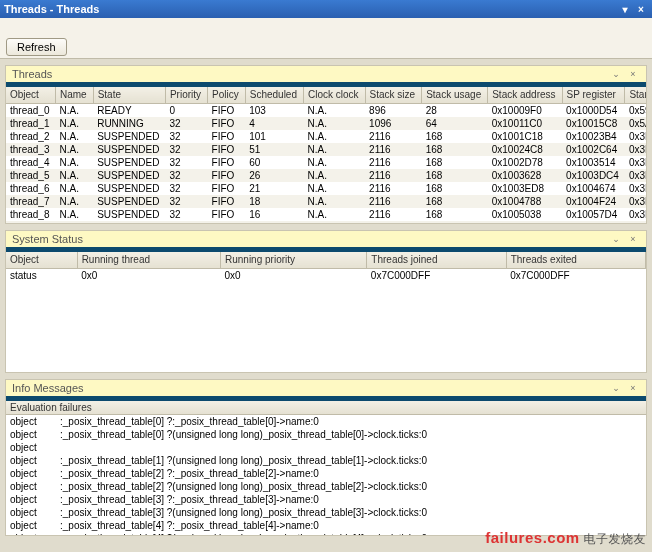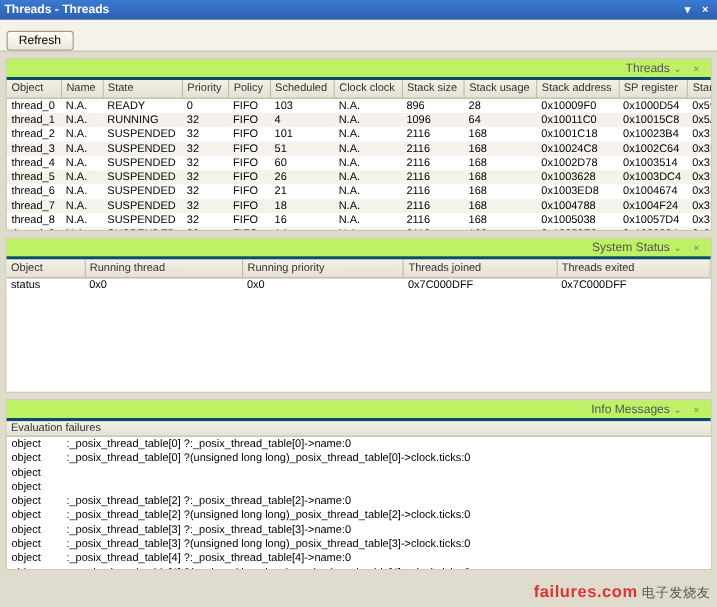--- a/index.html
+++ b/index.html
@@ -23,45 +23,45 @@
     padding: 0 4px;
     font-size: 11px;
     font-weight: bold;
     gap: 36px;
   }
   .titlebar-controls { display: flex; align-items: center; gap: 2px; }
   .titlebar-controls .ctl { width: 14px; height: 14px; display: inline-flex; align-items: center; justify-content: center; cursor: pointer; font-size: 10px; }
   .toolbar {
     background: #f5f2e9;
     border-bottom: 1px solid #c0bba8;
-    padding: 10px 6px;
+    padding: 20px 6px;
     height: 29px;
   }
   .btn {
     background: linear-gradient(#fdfcf9,#ece8db);
     border: 1px solid #a09a85;
     border-radius: 3px;
     padding: 2px 10px;
     font-size: 11px;
     cursor: pointer;
   }
   .section {
     margin: 6px 5px 0 5px;
     border: 1px solid #c9c4b1;
     background: #eae6d8;
   }
   .section-hdr {
     font-size: 11px;
     color: #555;
     padding: 2px 6px;
     display: flex;
-    justify-content: flex-end;
+    justify-content: space-between;
     align-items: center;
-    background: #bef264;
-    border-bottom: 3px solid #0c4a6e;
+    background: #fef9c3;
+    border-bottom: 5px solid #0c4a6e;
   }
   .section-hdr .pane-ctrls { display: flex; gap: 3px; }
   .pane-ctrls .c { width: 14px; height: 12px; display:inline-flex; align-items:center; justify-content:center; cursor:pointer; color:#777; font-size:9px; }
   .grid-wrap {
     background: #f8f6f0;
     overflow: auto;
   }
   table {
     border-collapse: collapse;
     width: 100%;
@@ -347,20 +347,21 @@
         </div>
         <div class="msg-line">
           <span class="lbl">object</span>
           <span>:_posix_thread_table[0] ?(unsigned long long)_posix_thread_table[0]-&gt;clock.ticks:0</span>
         </div>
         <div class="msg-line">
           <span class="lbl">object</span>
         </div>
         <div class="msg-line">
           <span class="lbl">object</span>
+          <span>:_posix_thread_table[1] ?(unsigned long long)_posix_thread_table[1]-&gt;clock.ticks:0</span>
         </div>
         <div class="msg-line">
           <span class="lbl">object</span>
           <span>:_posix_thread_table[2] ?:_posix_thread_table[2]-&gt;name:0</span>
         </div>
         <div class="msg-line">
           <span class="lbl">object</span>
           <span>:_posix_thread_table[2] ?(unsigned long long)_posix_thread_table[2]-&gt;clock.ticks:0</span>
         </div>
         <div class="msg-line">

